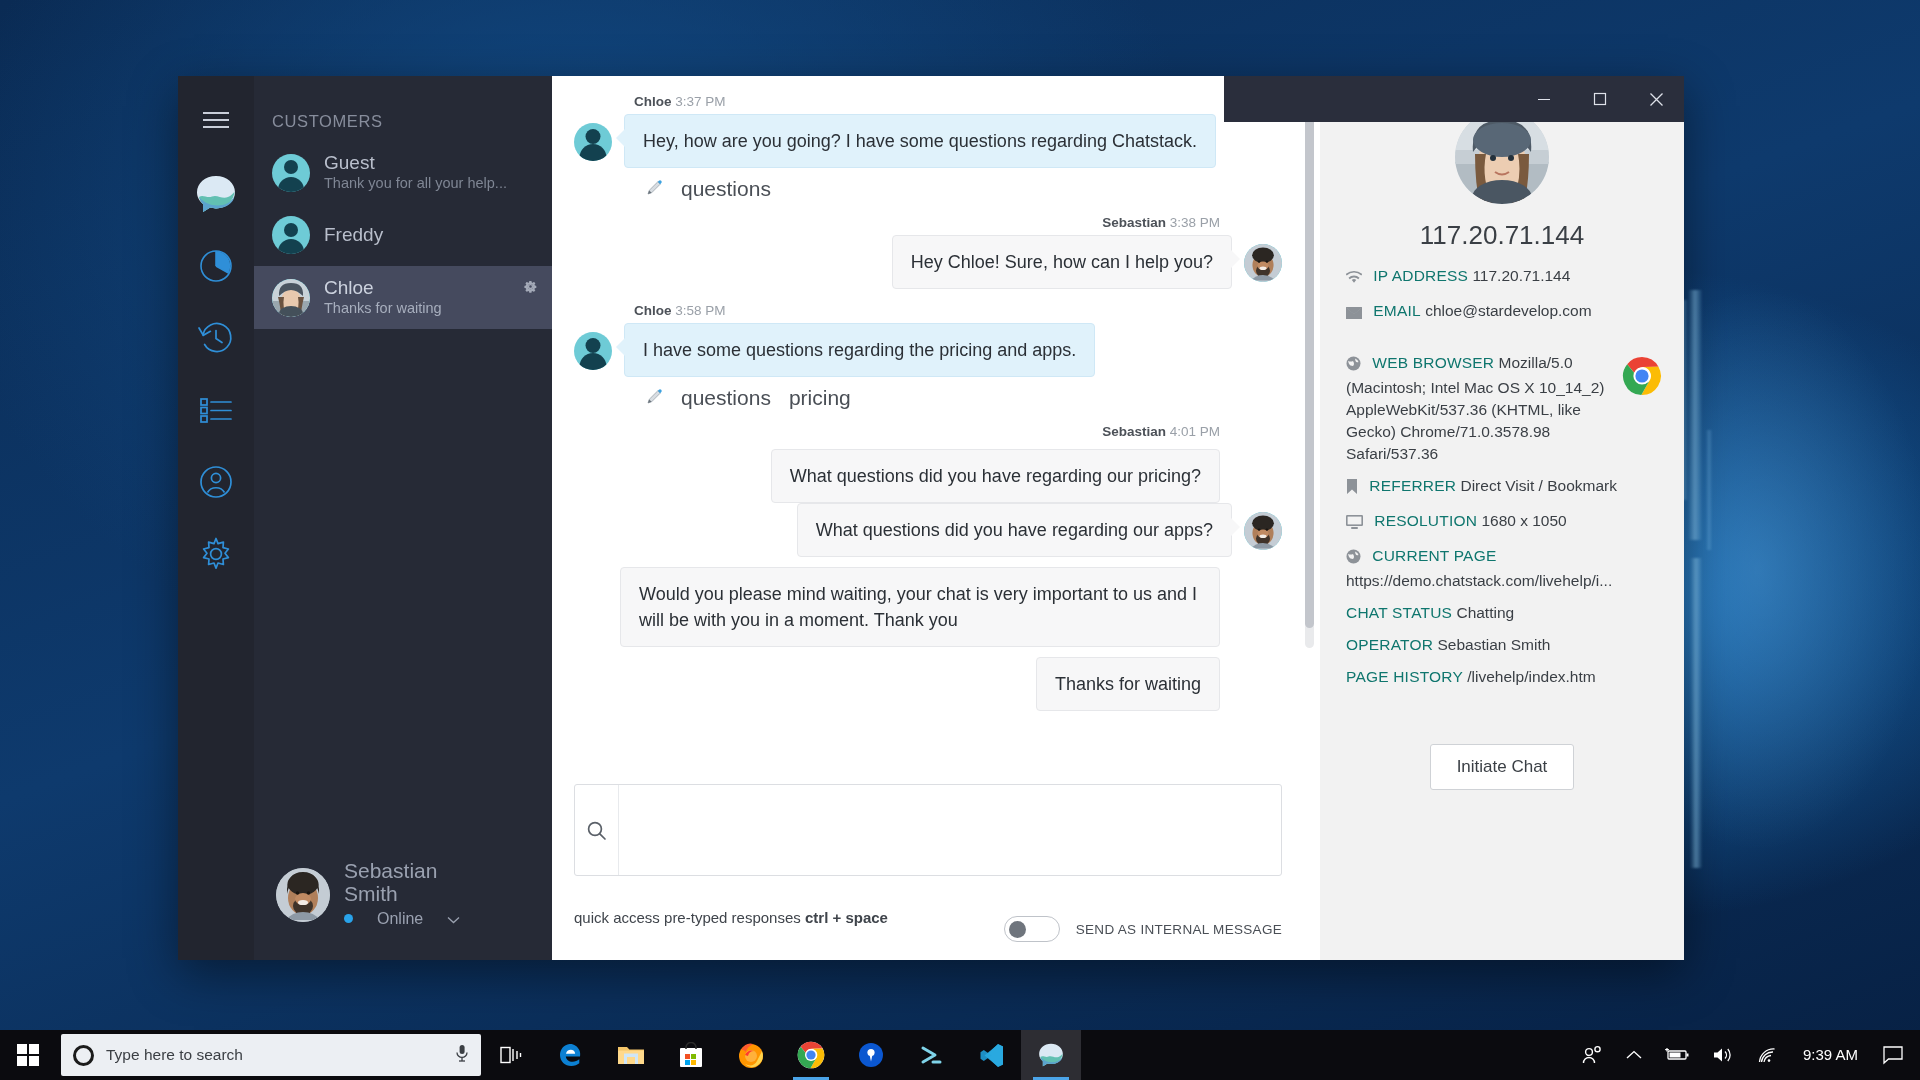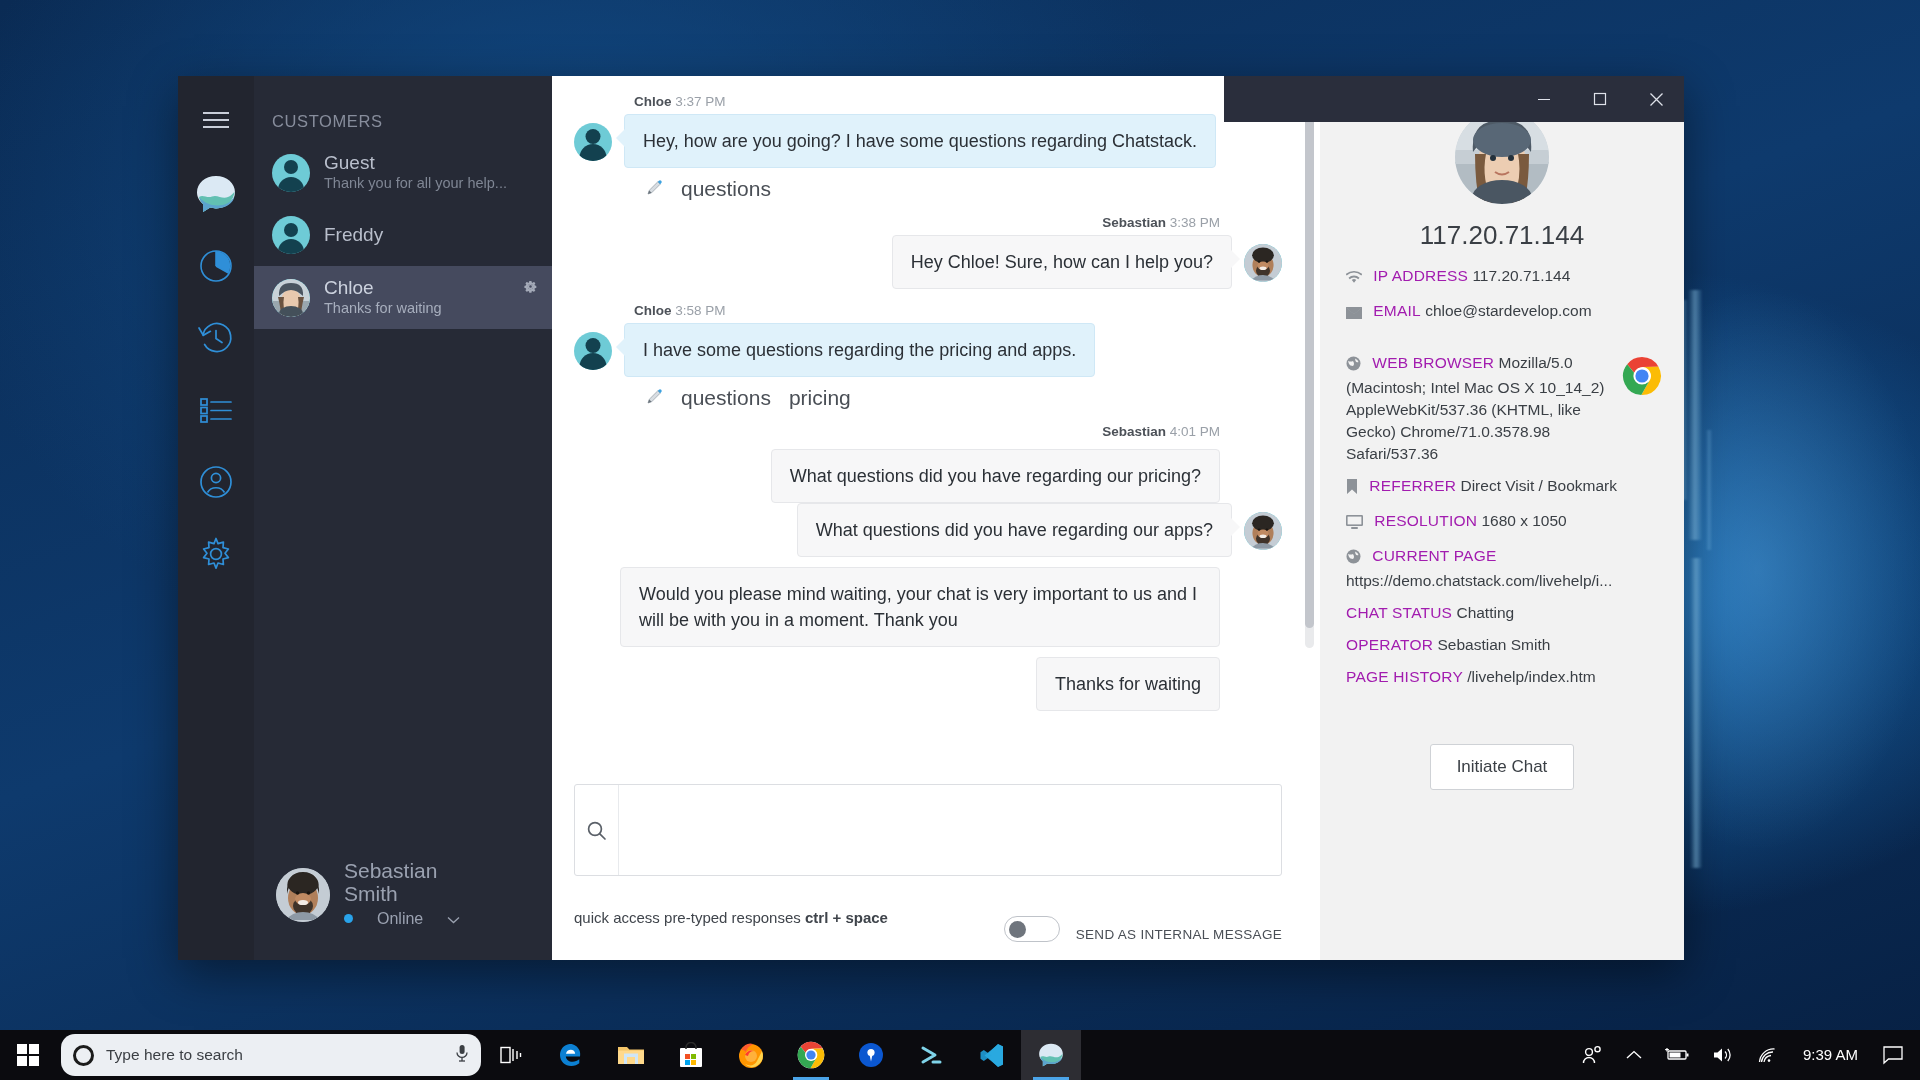--- a/index.html
+++ b/index.html
@@ -229,21 +229,21 @@
     font-size: 17px; color: #2b3036;
     padding: 12px 14px; resize: none;
     background: transparent;
   }
   #composer-bar {
     display: flex; align-items: center;
     padding: 16px 38px 18px 22px;
   }
   #hint { font-size: 15px; color: #3f444b; }
   #hint b { font-weight: bold; }
-  #toggle-area { margin-left: auto; display: flex; align-items: flex-end; gap: 16px; margin-top: 24px; }
+  #toggle-area { margin-left: auto; display: flex; align-items: center; gap: 16px; margin-top: 24px; }
   #internal-toggle {
     width: 56px; height: 26px; border-radius: 14px;
     border: 1px solid #bfc3c9; background: #fff;
     position: relative;
   }
   #internal-toggle .knob {
     position: absolute; left: 4px; top: 4px;
     width: 17px; height: 17px; border-radius: 50%;
     background: #6f757d;
   }
@@ -269,21 +269,21 @@
   .info-row {
     font-size: 15.5px; color: #4a4f56;
     line-height: 22px; margin-bottom: 10px;
     display: block;
   }
   .info-row .ico {
     display: inline-block; vertical-align: -3px; margin-right: 7px;
     color: #8d9298;
   }
   .info-row .lbl { color: #5b6views; }
-  .info-row .lbl { color: #a21caf; letter-spacing: .2px; }
+  .info-row .lbl { color: #0f766e; letter-spacing: .2px; }
   .info-row .val { color: #3a3f45; }
   #browser-row { position: relative; padding-right: 52px; margin-top: 27px; }
   #chrome-icon {
     position: absolute; right: -4px; top: 4px;
     width: 40px; height: 40px;
   }
   #initiate-chat-btn {
     display: block; margin: 56px auto 0;
     background: #fff; border: 1px solid #cfd2d6;
     border-radius: 3px;
@@ -300,21 +300,21 @@
     background: #0b0b0f;
     display: flex; align-items: center;
     z-index: 50;
   }
   #start-btn {
     width: 56px; height: 50px;
     display:flex; align-items:center; justify-content:center;
   }
   #search-box {
     width: 420px; height: 42px; margin-left: 5px;
-    background: #eceff3; border-radius: 14px;
+    background: #eceff3; border-radius: 2px;
     display: flex; align-items: center; padding: 0 12px;
   }
   #cortana-ring {
     width: 21px; height: 21px; border-radius: 50%;
     border: 3px solid #1b1b1b; margin-right: 12px; flex: 0 0 21px;
   }
   #search-text { font-size: 15.5px; color: #3b3f44; flex:1; }
   #mic-icon { color: #3b3f44; }
   .tb-item {
     width: 60px; height: 50px;

